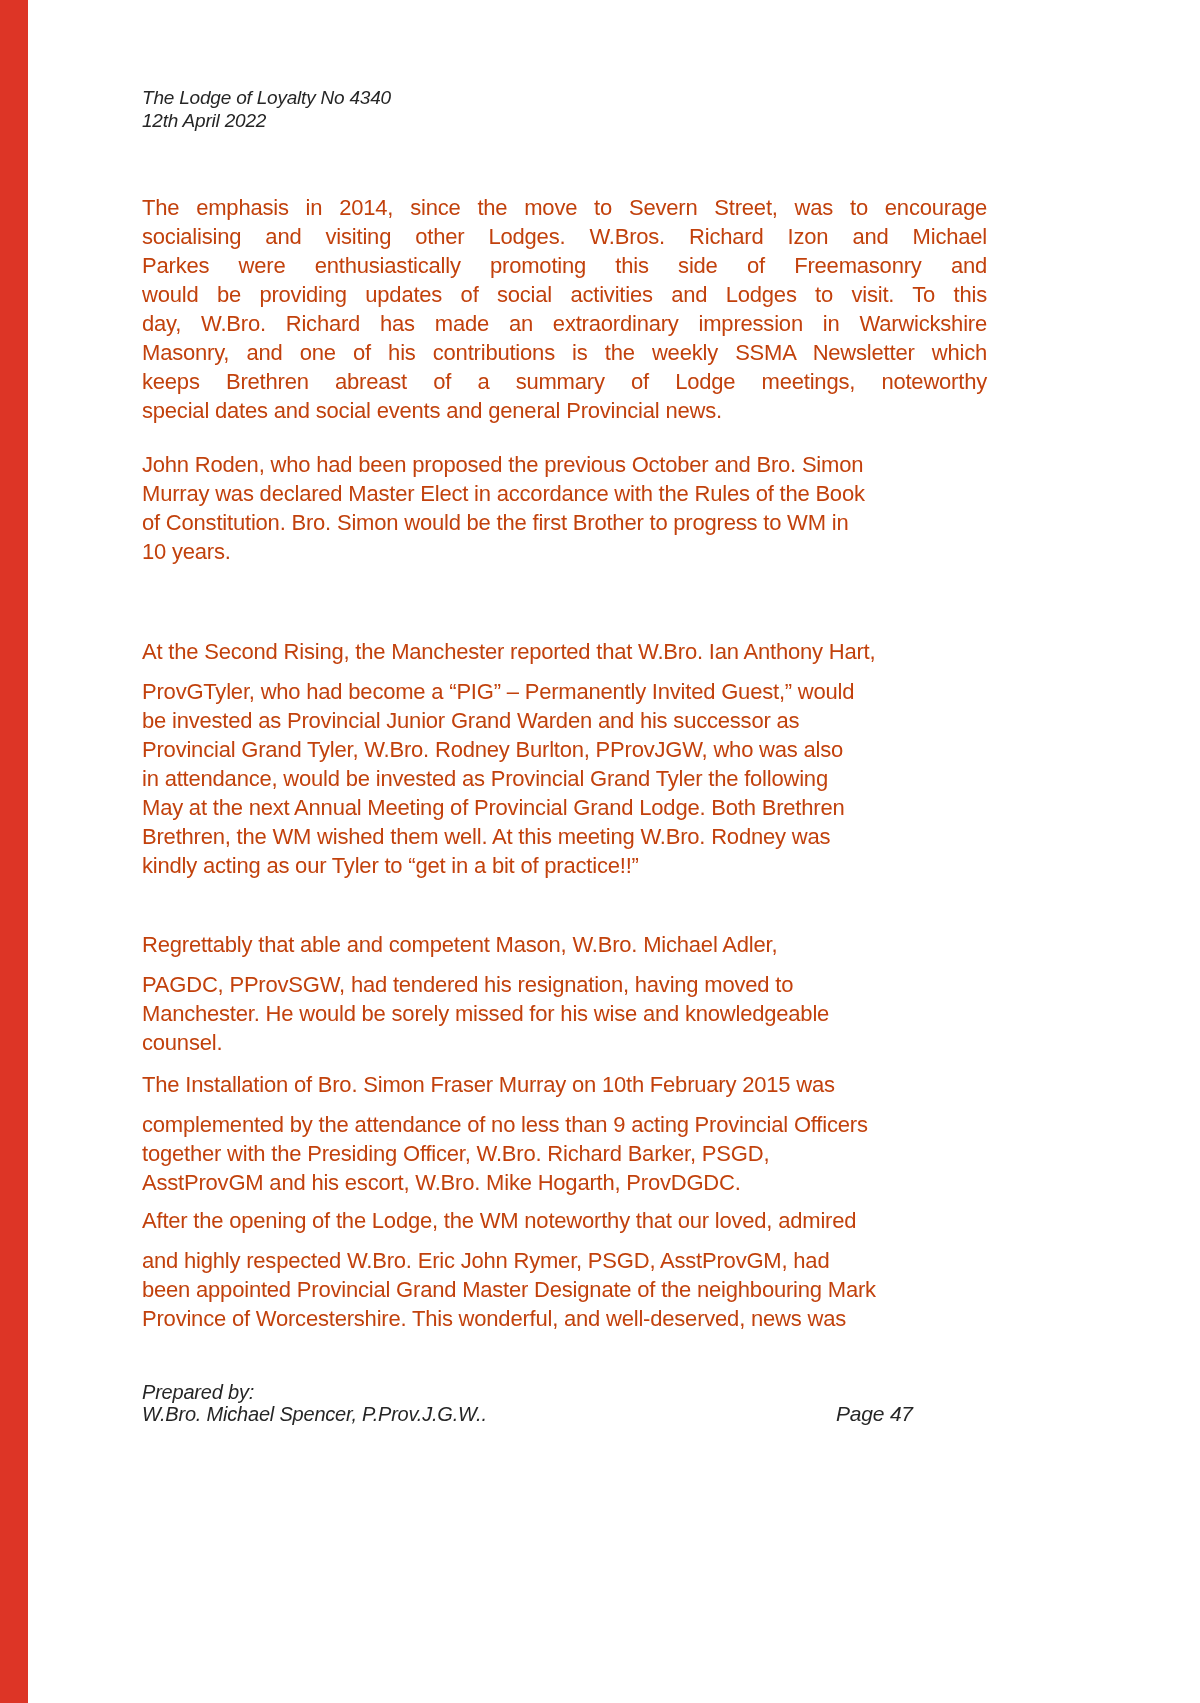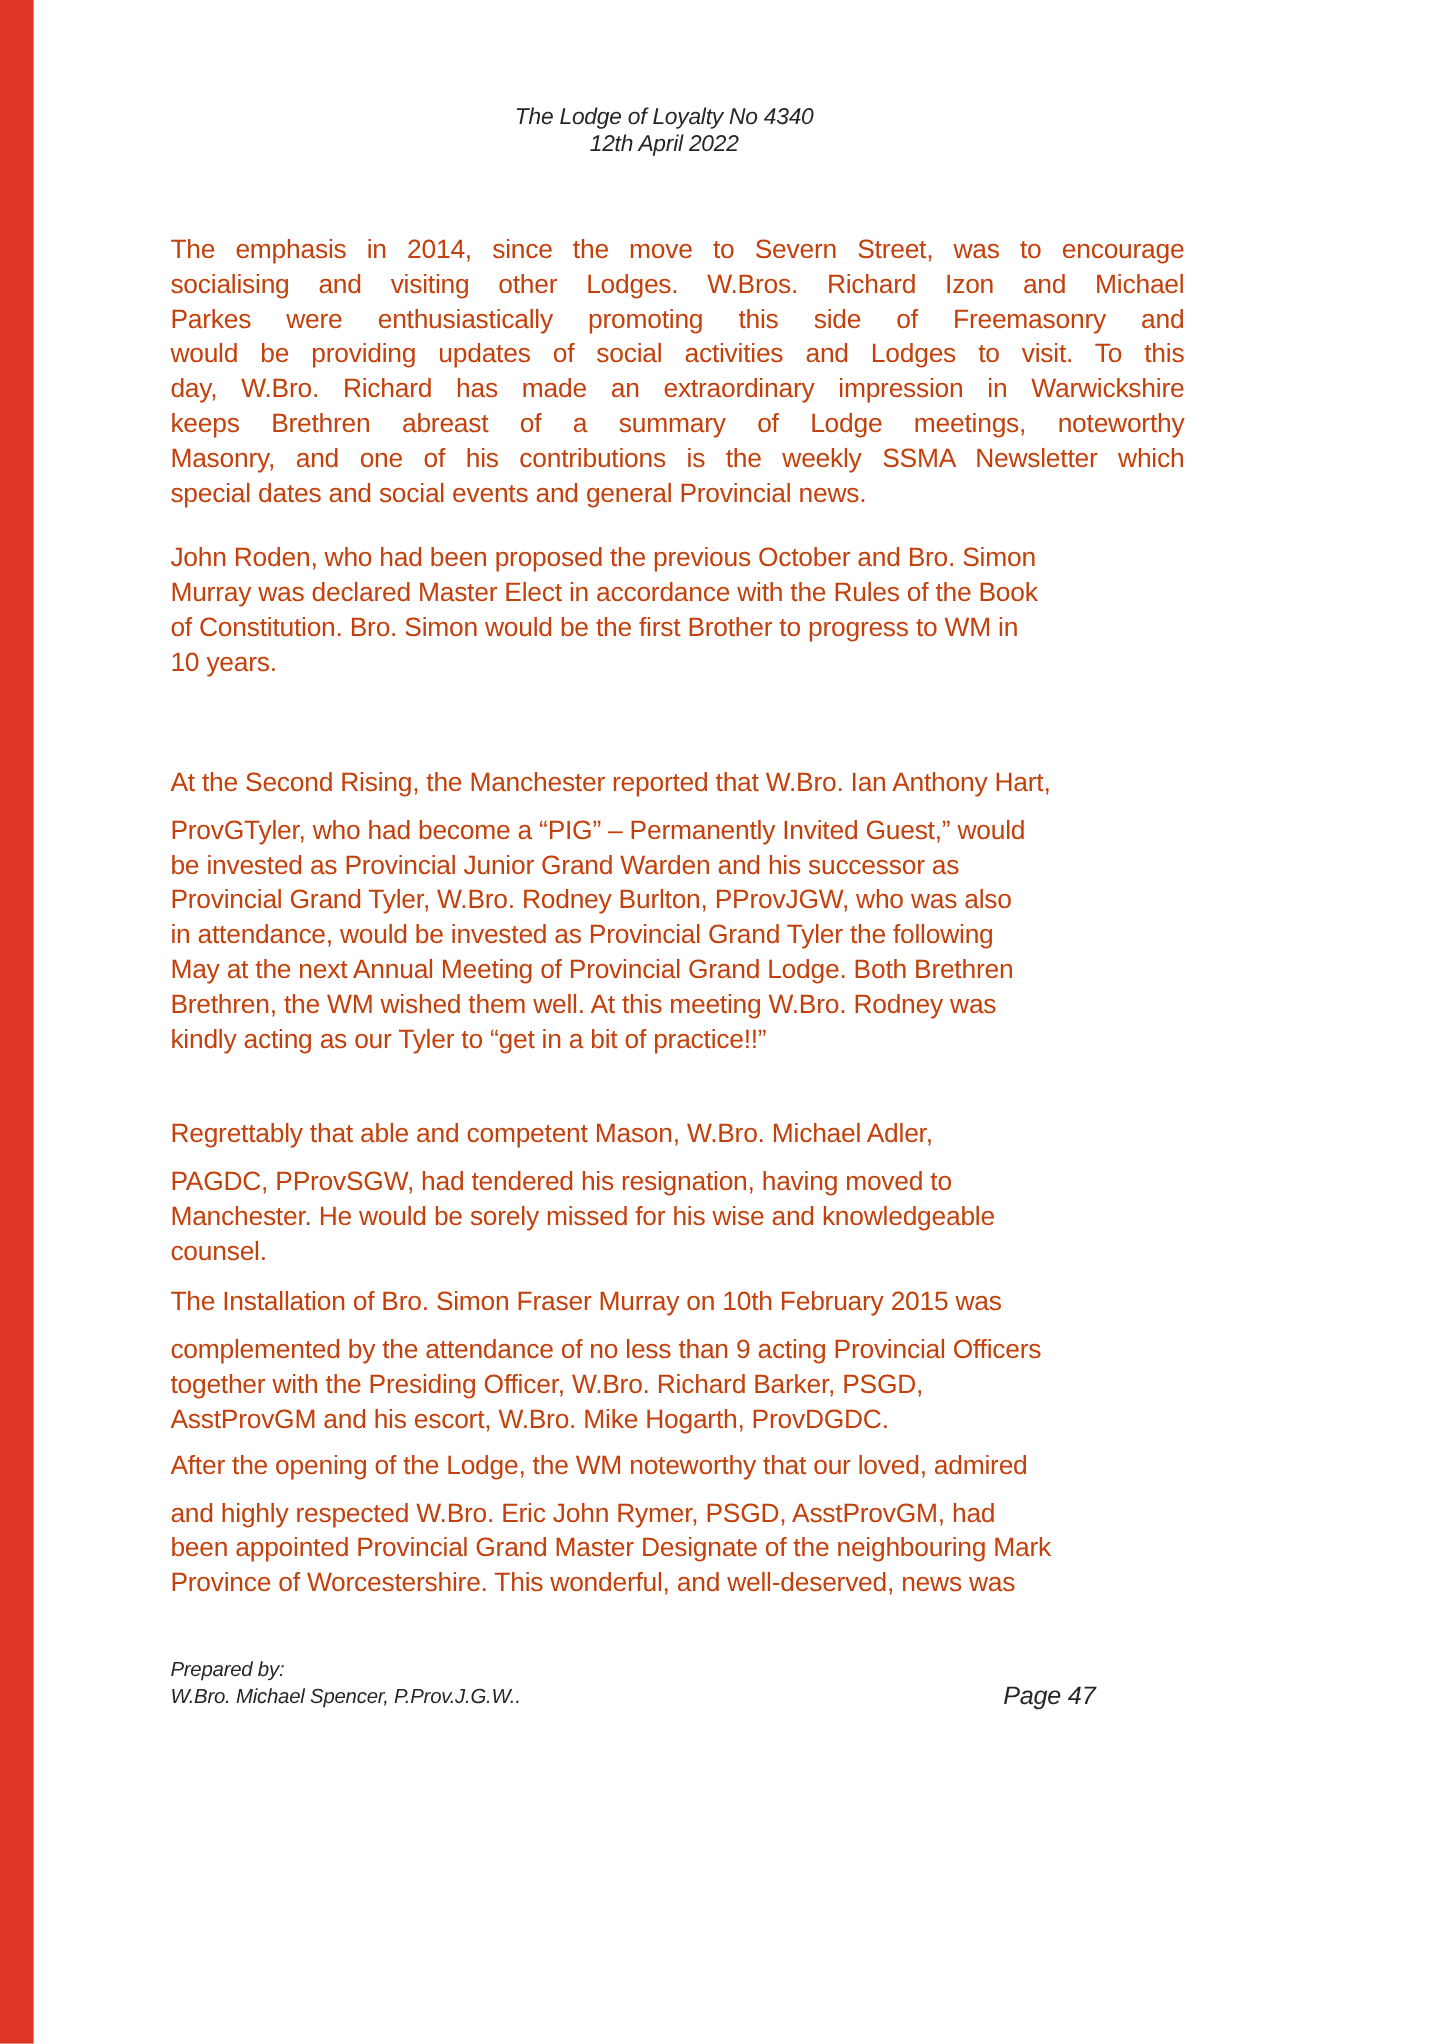--- a/index.html
+++ b/index.html
@@ -10,39 +10,39 @@
     background: #ffffff;
     font-family: "Liberation Sans", "DejaVu Sans", sans-serif;
     overflow: hidden;
   }
   .red-bar {
     position: absolute; left: 0; top: 0;
     width: 28px; height: 1703px;
   }
   .doc-header {
     position: absolute; left: 142px; top: 86px; width: 823px;
-    text-align: center;
+    text-align: left;
     font-style: italic;
     font-size: 19px; line-height: 23px;
     color: #262626;
     letter-spacing: -0.2px;
   }
   .para {
     position: absolute; left: 142px; width: 845px;
     color: #c2410c;
     font-size: 22px; line-height: 29px;
     letter-spacing: -0.2px;
   }
   .ln { white-space: nowrap; }
   .jl { white-space: normal; text-align: justify; text-align-last: justify; }
   .fl { margin-bottom: 11px; }
   .doc-footer-left {
     position: absolute; left: 142px; top: 1381px;
     font-style: italic;
-    font-size: 17px; line-height: 22px;
+    font-size: 20px; line-height: 22px;
     color: #262626;
     letter-spacing: -0.2px;
   }
   .page-number {
     position: absolute; left: 836px; top: 1403px;
     font-style: italic;
     font-size: 21px; line-height: 22px;
     color: #262626;
     letter-spacing: -0.2px;
   }
@@ -56,22 +56,22 @@
   <div>The Lodge of Loyalty No 4340</div>
   <div>12th April 2022</div>
 </div>
 
 <div class="para" style="top:193px">
   <div class="ln jl">The emphasis in 2014, since the move to Severn Street, was to encourage</div>
   <div class="ln jl">socialising and visiting other Lodges. W.Bros. Richard Izon and Michael</div>
   <div class="ln jl">Parkes were enthusiastically promoting this side of Freemasonry and</div>
   <div class="ln jl">would be providing updates of social activities and Lodges to visit. To this</div>
   <div class="ln jl">day, W.Bro. Richard has made an extraordinary impression in Warwickshire</div>
+  <div class="ln jl">Masonry, and one of his contributions is the weekly SSMA Newsletter which</div>
   <div class="ln jl">keeps Brethren abreast of a summary of Lodge meetings, noteworthy</div>
-  <div class="ln jl">Masonry, and one of his contributions is the weekly SSMA Newsletter which</div>
   <div class="ln">special dates and social events and general Provincial news.</div>
 </div>
 
 <div class="para" style="top:450px">
   <div class="ln">John Roden, who had been proposed the previous October and Bro. Simon</div>
   <div class="ln">Murray was declared Master Elect in accordance with the Rules of the Book</div>
   <div class="ln">of Constitution. Bro. Simon would be the first Brother to progress to WM in</div>
   <div class="ln">10 years.</div>
 </div>
 

